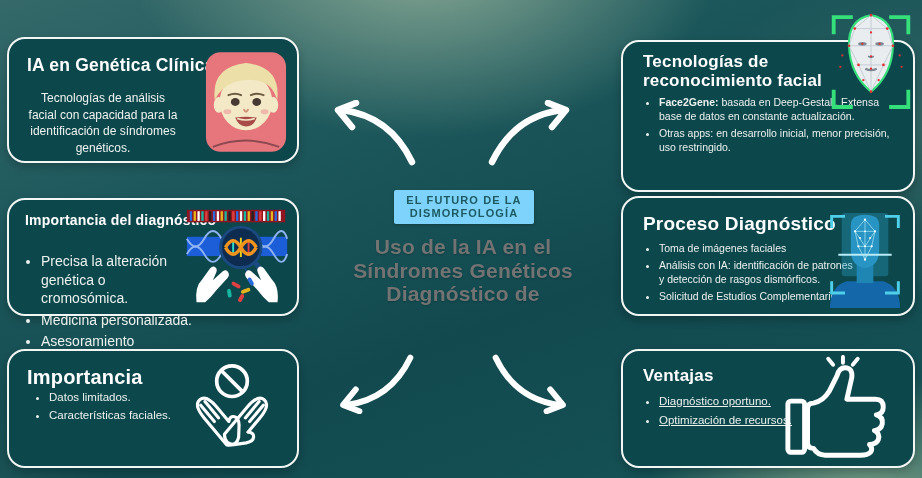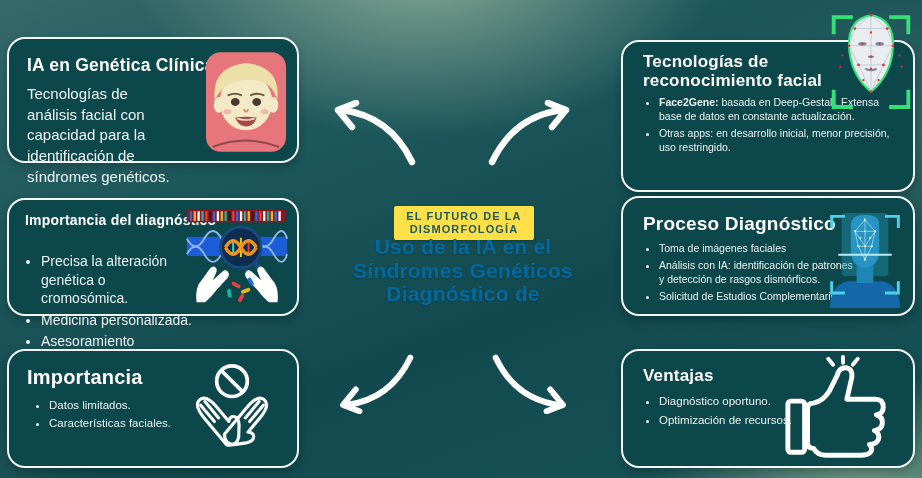--- a/index.html
+++ b/index.html
@@ -24,65 +24,65 @@
     box-shadow:0 4px 10px rgba(0,0,0,.22);
   }
   .card-title { font-weight:bold; color:#fff; letter-spacing:.2px; }
   .bullets { list-style:disc outside; padding-left:16px; color:#eaf2ef; }
   .bullets li { margin-bottom:3px; line-height:1.32; }
   .icon-box { position:absolute; }
 
   
   #card-ia { left:7px; top:37px; width:292px; height:126px; padding:16px 18px; }
   #card-ia .card-title { font-size:17.5px; }
-  #card-ia .card-body { margin-top:8px; width:152px; font-size:15px; line-height:1.38; color:#eef4f1; }
+  #card-ia .card-body { margin-top:14px; width:152px; font-size:12px; line-height:1.38; color:#eef4f1;text-align:center; }
   #card-ia .icon-box { right:10px; top:12px; width:82px; height:102px; }
 
   
   #card-importancia { left:7px; top:198px; width:292px; height:118px; padding:13px 16px; }
   #card-importancia .card-title { font-size:14px; line-height:1.08; }
   #card-importancia .bullets { margin-top:24px; width:168px; font-size:14px; }
   #card-importancia .icon-box { right:6px; top:6px; width:108px; height:104px; }
 
   
   #card-limitaciones { left:7px; top:349px; width:292px; height:119px; padding:15px 18px; }
   #card-limitaciones .card-title { font-size:20px; }
-  #card-limitaciones .bullets { margin-top:9px; width:160px; font-size:11.5px; margin-left:6px; }
+  #card-limitaciones .bullets { margin-top:1px; width:160px; font-size:11.5px; margin-left:6px; }
   #card-limitaciones .icon-box { right:14px; top:6px; width:102px; height:104px; }
 
   
   #card-tecnologias { left:621px; top:40px; width:294px; height:152px; padding:11px 14px 10px 20px; }
   #card-tecnologias .card-title { font-size:17px; line-height:1.1; }
   #card-tecnologias .bullets { margin-top:6px; width:254px; font-size:10.5px; }
   #card-tecnologias .icon-box { right:-2px; top:-35px; width:88px; height:112px; z-index:3; }
   .bold-lead { font-weight:bold; }
 
   
   #card-proceso { left:621px; top:196px; width:294px; height:120px; padding:15px 14px 18px 20px; }
   #card-proceso .card-title { font-size:19px; }
   #card-proceso .bullets { margin-top:7px; width:214px; font-size:10.5px; }
   #card-proceso .icon-box { right:8px; top:8px; width:80px; height:104px; }
 
   
   #card-ventajas { left:621px; top:349px; width:294px; height:119px; padding:15px 14px 14px 20px; }
   #card-ventajas .card-title { font-size:17px; }
   #card-ventajas .bullets { margin-top:8px; width:150px; font-size:11.5px; }
-  #card-ventajas .bullets li { margin-bottom:4px; }
+  #card-ventajas .bullets li { margin-bottom:4px;text-decoration:underline; }
   #card-ventajas .icon-box { right:14px; top:4px; width:118px; height:108px; }
 
   
   #center-badge {
-    position:absolute; left:394px; top:206px; width:140px;
-    background:#fde047; color:#1d5a60; text-align:center;
+    position:absolute; left:394px; top:190px; width:140px;
+    background:#7dd3fc; color:#1d5a60; text-align:center;
     font-size:11px; font-weight:bold; letter-spacing:1.1px; line-height:1.2;
     padding:4px 4px; border-radius:2px; box-shadow:0 1px 3px rgba(0,0,0,.25);
   }
   #center-title {
     position:absolute; left:331px; top:235px; width:264px;
-    text-align:center; color:#0369a1; font-weight:bold;
+    text-align:center; color:#737373; font-weight:bold;
     font-size:21px; line-height:1.13; letter-spacing:.2px;
     text-shadow:0 1px 2px rgba(0,0,0,.2);
   }
   .arrow { position:absolute; }
 </style>
 </head>
 <body>
 
 <div class="card" id="card-ia">
   <div class="card-title">IA en Genética Clínica</div>

